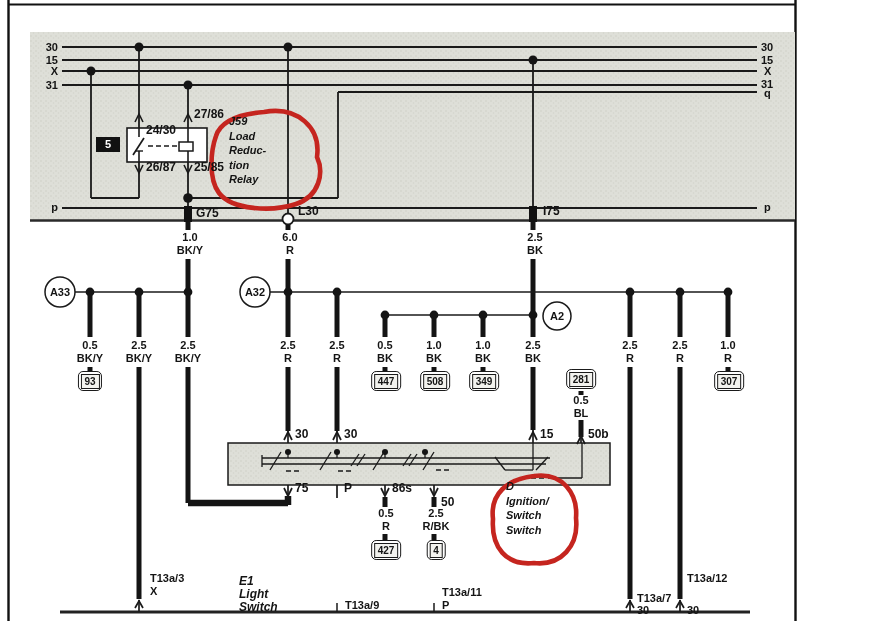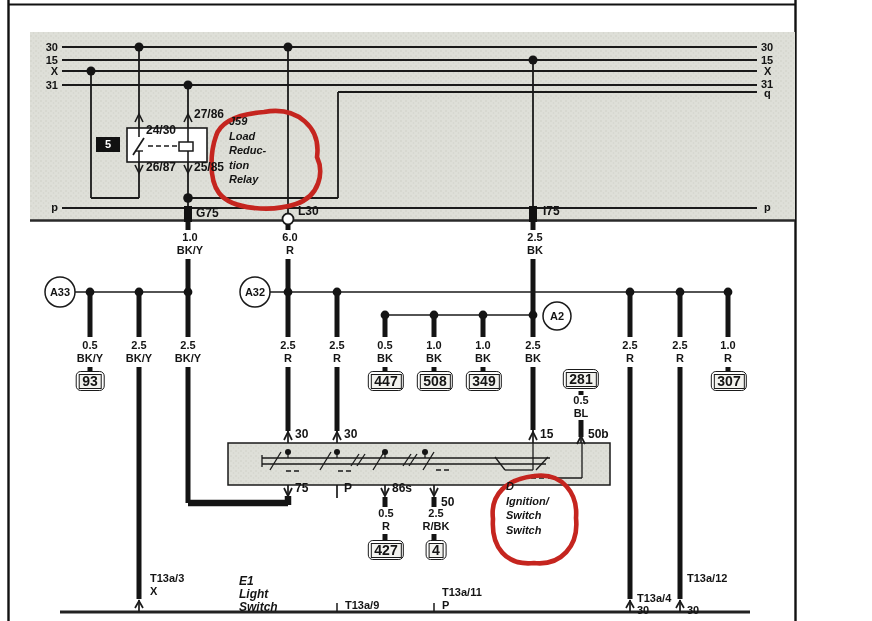--- a/index.html
+++ b/index.html
@@ -6,21 +6,21 @@
   .stage{position:relative;width:872px;height:621px;background:#ffffff;
          font-family:"Liberation Sans","DejaVu Sans",sans-serif;color:#141414;overflow:hidden;}
   svg{position:absolute;left:0;top:0;}
   .lbl{position:absolute;font-size:11px;font-weight:bold;line-height:12px;white-space:nowrap;}
   .cx{transform:translateX(-50%);} 
   .t12{font-size:12px;line-height:13px;}
   .busL{width:22px;text-align:right;}
   .node{position:absolute;transform:translate(-50%,-50%);font-size:11px;font-weight:bold;}
   .gbox{position:absolute;transform:translateX(-50%);background:#fff;border:1.6px solid #1a1a1a;
         border-radius:5px;padding:1.5px;}
-  .gbox span{display:block;border:1.2px solid #1a1a1a;padding:0 3px;font-size:14px;
+  .gbox span{display:block;border:1.2px solid #1a1a1a;padding:0 3px;font-size:10px;
         font-weight:bold;line-height:13px;background:#f2f2ee;}
   .ann{position:absolute;font-size:11px;font-weight:bold;font-style:italic;line-height:14.5px;white-space:nowrap;}
   .ann div{pointer-events:none;}
   .e1{font-size:12px;line-height:13px;}
   .slot5{position:absolute;left:96px;top:137px;width:24px;height:15px;text-align:center;
          color:#fff;font-size:11px;font-weight:bold;line-height:15px;}
 </style>
 </head>
 <body>
 
@@ -375,18 +375,18 @@
   <div class="ann e1" style="left:239px;top:575px">
     <div>E1</div>
     <div>Light</div>
     <div>Switch</div>
   </div>
   <div class="lbl" style="left:150px;top:572px">T13a/3</div>
   <div class="lbl" style="left:150px;top:585px">X</div>
   <div class="lbl" style="left:345px;top:599px">T13a/9</div>
   <div class="lbl" style="left:442px;top:586px">T13a/11</div>
   <div class="lbl" style="left:442px;top:599px">P</div>
-  <div class="lbl" style="left:637px;top:592px">T13a/4</div>
+  <div class="lbl" style="left:637px;top:592px">T13a/7</div>
   <div class="lbl" style="left:637px;top:604px">30</div>
   <div class="lbl" style="left:687px;top:572px">T13a/12</div>
   <div class="lbl" style="left:687px;top:604px">30</div>
 
 </div>
 
 </body></html>

